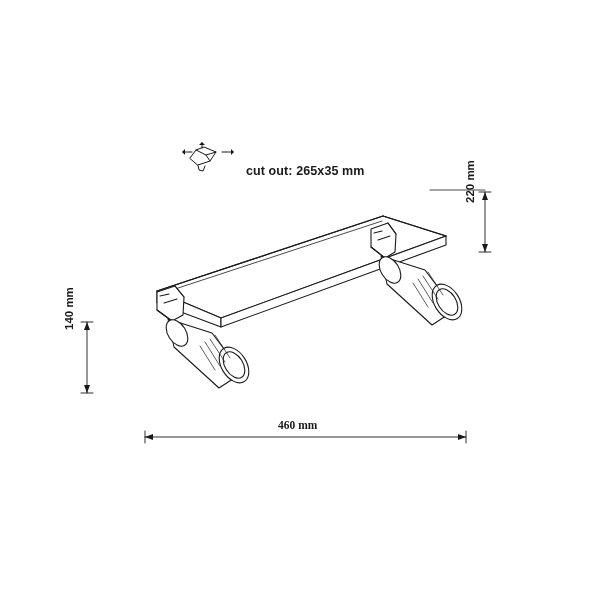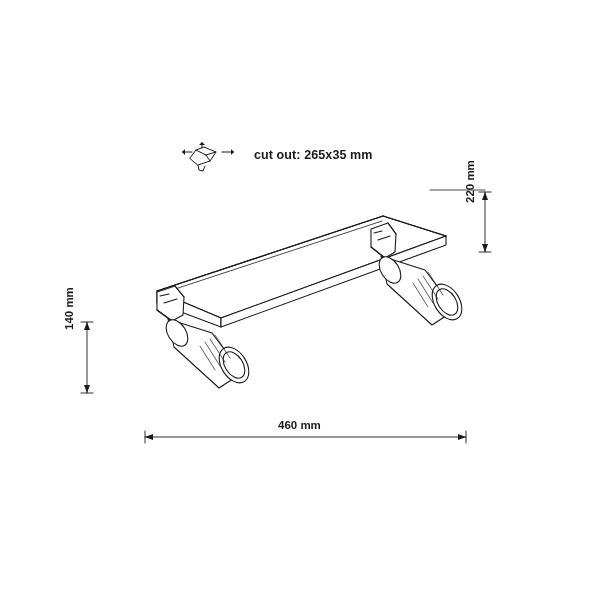--- a/index.html
+++ b/index.html
@@ -23,31 +23,31 @@
     height: 600px;
   }
   .lbl {
     position: absolute;
     font-family: "Liberation Sans", sans-serif;
     color: #1a1a1a;
     white-space: nowrap;
   }
   #cutout-label {
     left: 246px;
-    top: 148px;
+    top: 164px;
     font-size: 12.5px;
     font-weight: bold;
     letter-spacing: 0.1px;
-    margin-left: 8px;
   }
   #width-label {
     left: 278px;
     top: 419px;
     font-size: 11.5px;
     font-weight: bold;
+    font-family: Liberation Serif, serif;
   }
   #height-label {
     left: 63px;
     top: 330px;
     font-size: 11.5px;
     font-weight: bold;
     transform: rotate(-90deg);
     transform-origin: left top;
   }
   #depth-label {

